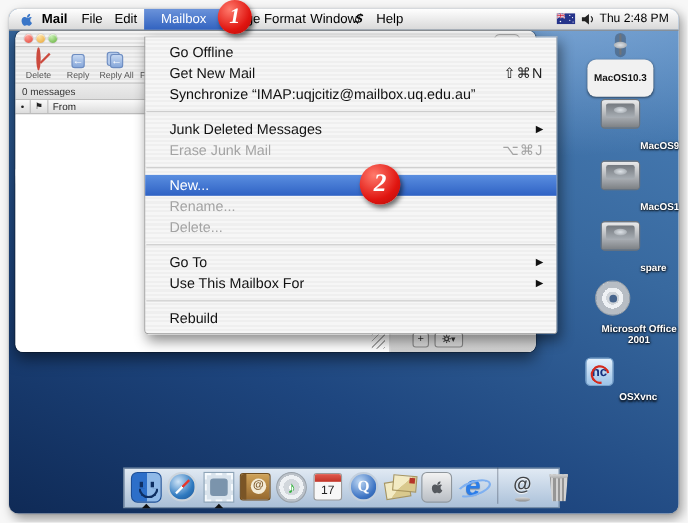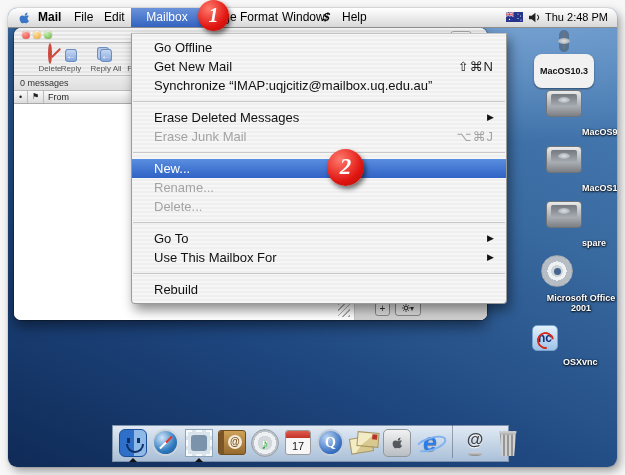--- a/index.html
+++ b/index.html
@@ -164,21 +164,21 @@
 <div class="screen">
 
   <div class="window">
     <div class="titlebar">
       <span class="tl r"></span>
       <span class="tl y"></span>
       <span class="tl g"></span>
       <span class="pill"></span>
     </div>
     <div class="toolbar">
-      <div class="tgroup" style="left:3px;margin-left:15px;">
+      <div class="tgroup" style="left:3px;">
         <span class="tico"><span class="ico-del"></span></span>
         <span class="tlabel">Delete</span>
       </div>
       <div class="tgroup" style="left:39px;">
         <span class="ico-sq">←</span>
         <span class="tlabel">Reply</span>
       </div>
       <div class="tgroup" style="left:74px;">
         <span class="ico-sq dbl">←</span>
         <span class="tlabel">Reply All</span>
@@ -254,21 +254,21 @@
     </div>
     <div class="mrow">
       <span class="ml">Get New Mail</span>
       <span class="msc">⇧⌘N</span>
     </div>
     <div class="mrow">
       <span class="ml">Synchronize “IMAP:uqjcitiz@mailbox.uq.edu.au”</span>
     </div>
     <div class="msep"></div>
     <div class="mrow">
-      <span class="ml">Erase Deleted Messages</span>
+      <span class="ml">Junk Deleted Messages</span>
       <span class="arr">▶</span>
     </div>
     <div class="mrow dis">
       <span class="ml">Erase Junk Mail</span>
       <span class="msc">⌥⌘J</span>
     </div>
     <div class="msep"></div>
     <div class="mrow hl">
       <span class="ml">New...</span>
     </div>

